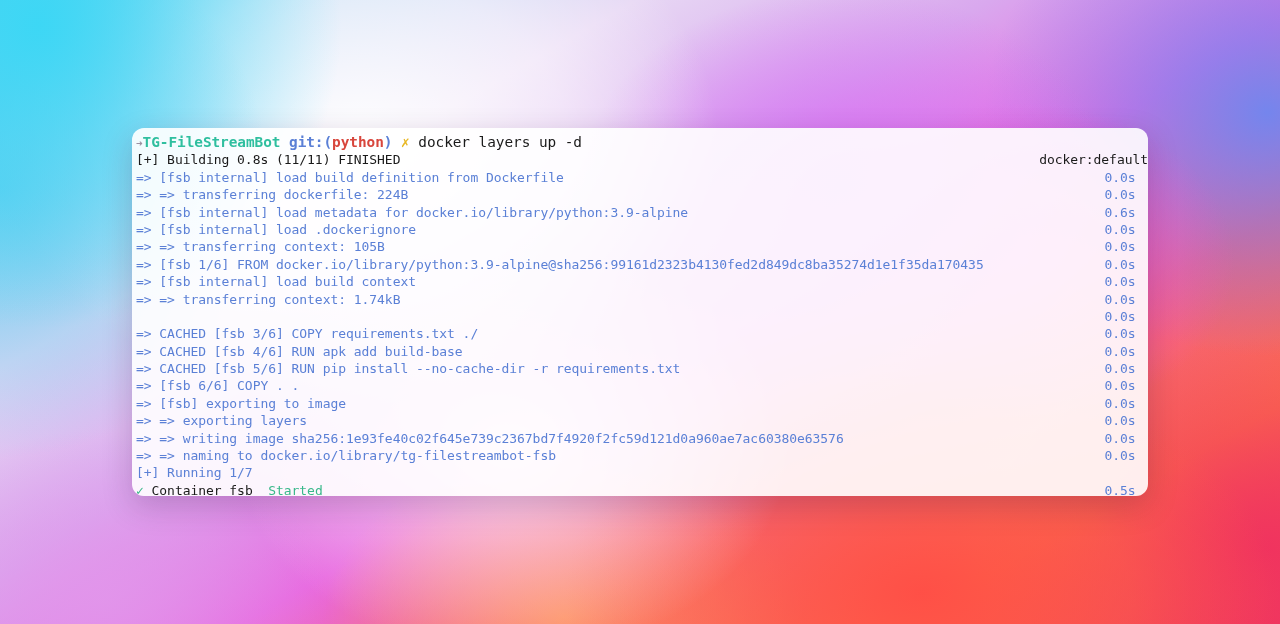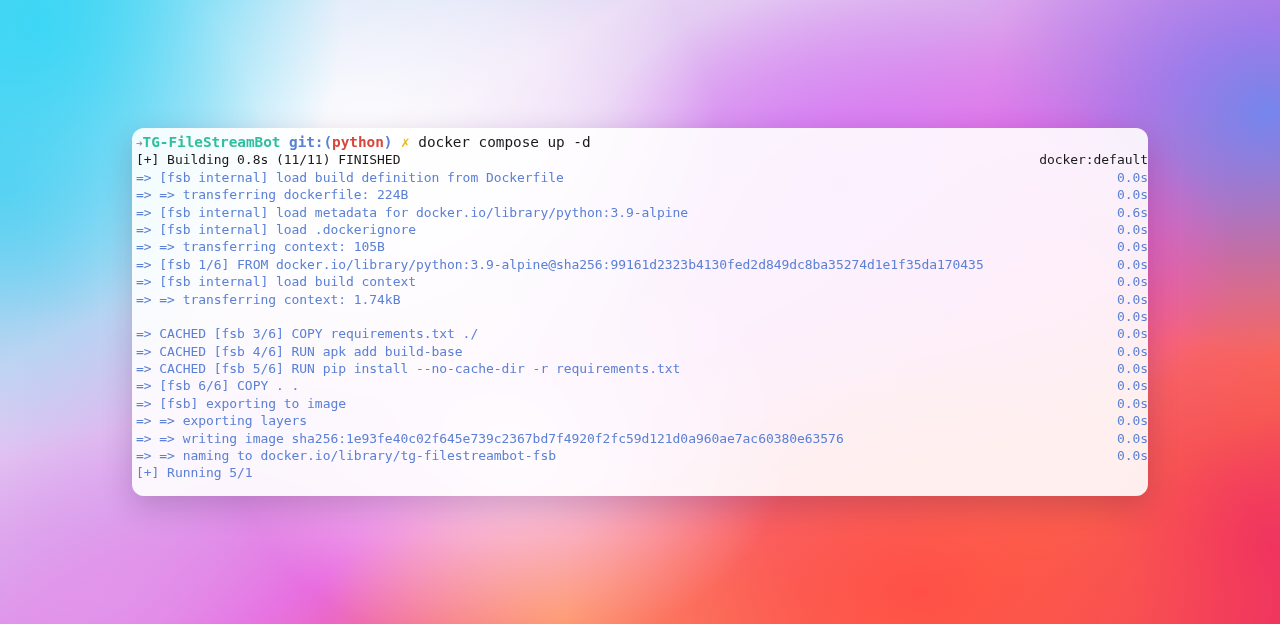--- a/index.html
+++ b/index.html
@@ -66,21 +66,21 @@
     font-size: 13px;
     white-space: pre;
     padding-left: 4px;
     letter-spacing: -0.05px;
   }
   .line .right {
     position: absolute;
     right: 0px;
     top: 0;
     width: 56px;
-    text-align: right;
+    text-align: center;
   }
   .c-black  { color: #1a1a1a; }
   .c-blue   { color: #5b80d6; }
   .c-green  { color: #39b88a; }
   .c-teal   { color: #2fbf9f; }
   .c-red    { color: #d8463c; }
   .c-yellow { color: #e8b824; }
 
   .prompt-line {
     font-weight: bold;
@@ -89,21 +89,21 @@
   .prompt-arrow { color: #9b8fa0; font-size: 11px; }
 </style>
 </head>
 <body>
 
 <div id="wallpaper"></div>
 
 <div id="terminal">
   <div id="term-body">
 
-    <div class="line prompt-line"><span class="prompt-arrow">➜</span><span class="c-teal">TG-FileStreamBot</span> <span class="c-blue">git:(</span><span class="c-red">python</span><span class="c-blue">)</span> <span class="c-yellow">✗</span> <span class="c-black" style="font-weight:normal">docker compose up -d</span></div>
+    <div class="line prompt-line"><span class="prompt-arrow">➜</span><span class="c-teal">TG-FileStreamBot</span> <span class="c-blue">git:(</span><span class="c-red">python</span><span class="c-blue">)</span> <span class="c-yellow">✗</span> <span class="c-black" style="font-weight:normal">docker layers up -d</span></div>
 
     <div class="line"><span class="c-black">[+] Building 0.8s (11/11) FINISHED</span><span class="right c-black" style="width:130px;right:0px;text-align:right;padding-right:0;">docker:default</span></div>
 
     <div id="steps-container">
         <div class="line"><span class="c-blue">=&gt; [fsb internal] load build definition from Dockerfile</span><span class="right c-blue">0.0s</span></div>
         <div class="line"><span class="c-blue">=&gt; =&gt; transferring dockerfile: 224B</span><span class="right c-blue">0.0s</span></div>
         <div class="line"><span class="c-blue">=&gt; [fsb internal] load metadata for docker.io/library/python:3.9-alpine</span><span class="right c-blue">0.6s</span></div>
         <div class="line"><span class="c-blue">=&gt; [fsb internal] load .dockerignore</span><span class="right c-blue">0.0s</span></div>
         <div class="line"><span class="c-blue">=&gt; =&gt; transferring context: 105B</span><span class="right c-blue">0.0s</span></div>
         <div class="line"><span class="c-blue">=&gt; [fsb 1/6] FROM docker.io/library/python:3.9-alpine@sha256:99161d2323b4130fed2d849dc8ba35274d1e1f35da170435</span><span class="right c-blue">0.0s</span></div>
@@ -113,17 +113,18 @@
         <div class="line"><span class="c-blue">=&gt; CACHED [fsb 3/6] COPY requirements.txt ./</span><span class="right c-blue">0.0s</span></div>
         <div class="line"><span class="c-blue">=&gt; CACHED [fsb 4/6] RUN apk add build-base</span><span class="right c-blue">0.0s</span></div>
         <div class="line"><span class="c-blue">=&gt; CACHED [fsb 5/6] RUN pip install --no-cache-dir -r requirements.txt</span><span class="right c-blue">0.0s</span></div>
         <div class="line"><span class="c-blue">=&gt; [fsb 6/6] COPY . .</span><span class="right c-blue">0.0s</span></div>
         <div class="line"><span class="c-blue">=&gt; [fsb] exporting to image</span><span class="right c-blue">0.0s</span></div>
         <div class="line"><span class="c-blue">=&gt; =&gt; exporting layers</span><span class="right c-blue">0.0s</span></div>
         <div class="line"><span class="c-blue">=&gt; =&gt; writing image sha256:1e93fe40c02f645e739c2367bd7f4920f2fc59d121d0a960ae7ac60380e63576</span><span class="right c-blue">0.0s</span></div>
         <div class="line"><span class="c-blue">=&gt; =&gt; naming to docker.io/library/tg-filestreambot-fsb</span><span class="right c-blue">0.0s</span></div>
       </div>
 
-    <div class="line"><span class="c-blue">[+] Running 5/1</span></div>
+    <div class="line"><span class="c-blue">[+] Running 1/7</span></div>
 
+    <div class="line"><span class="c-green">✓</span> <span class="c-black">Container fsb</span>  <span class="c-green">Started</span><span class="right c-blue">0.5s</span></div>
 
   </div>
 </div>
 
 </body></html>

